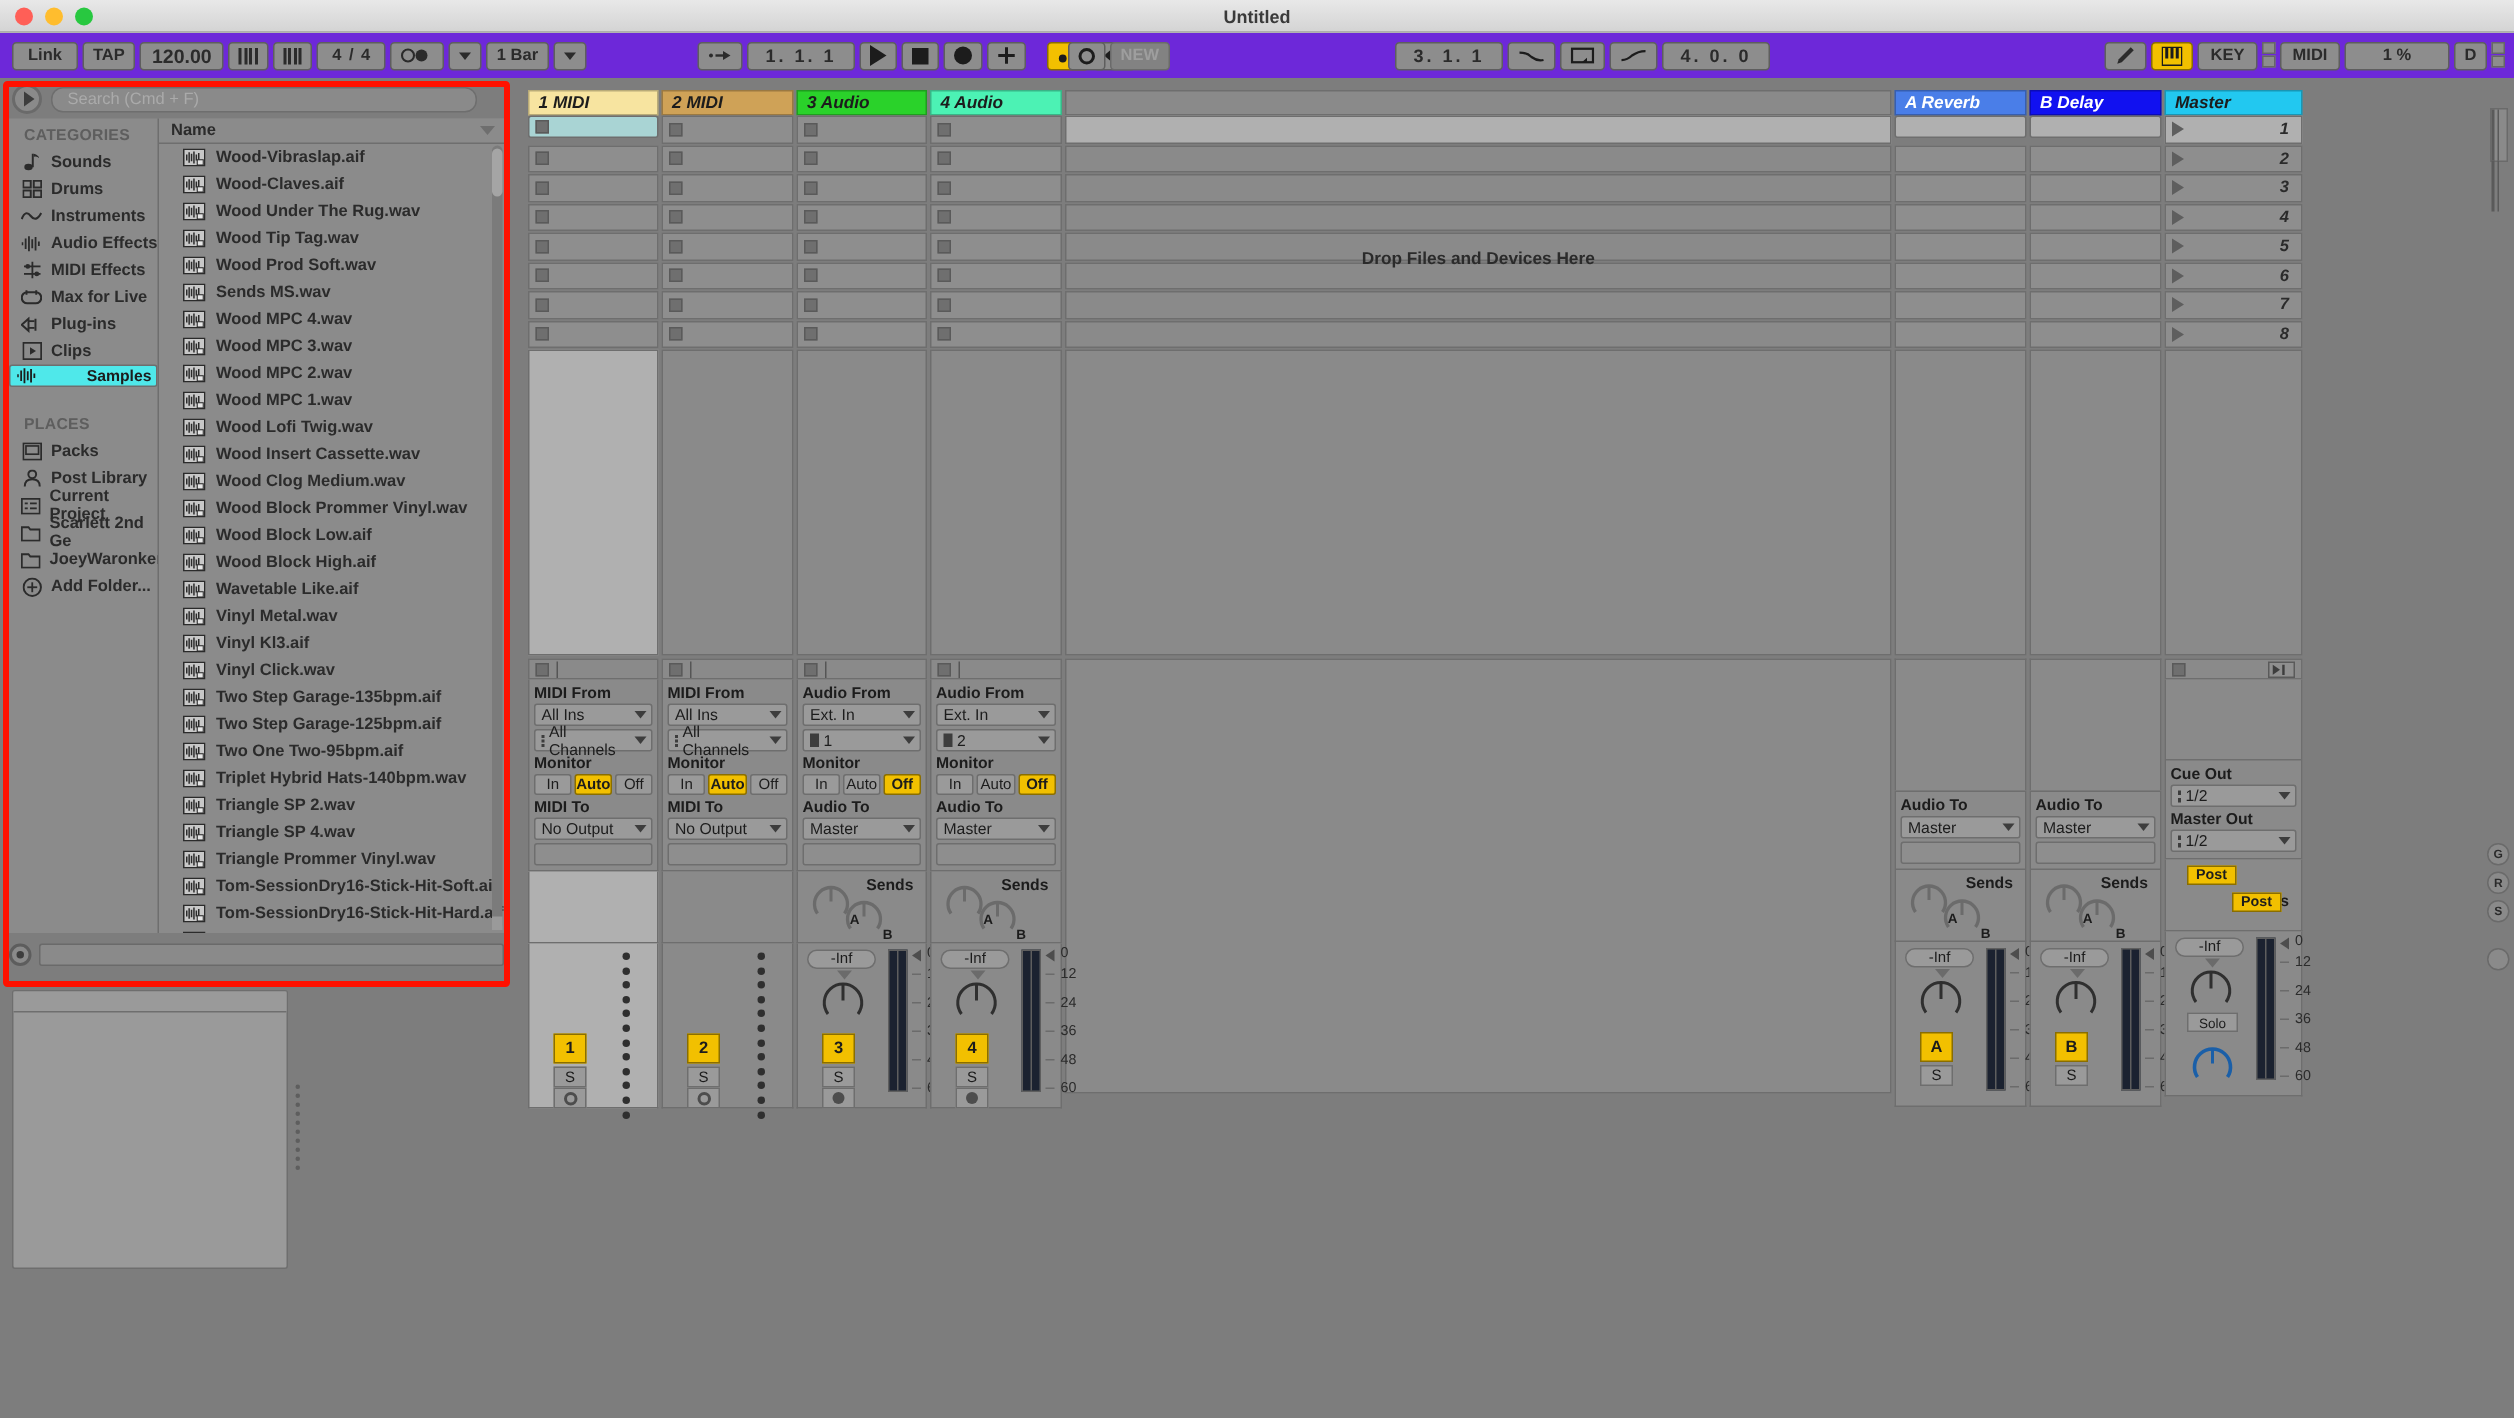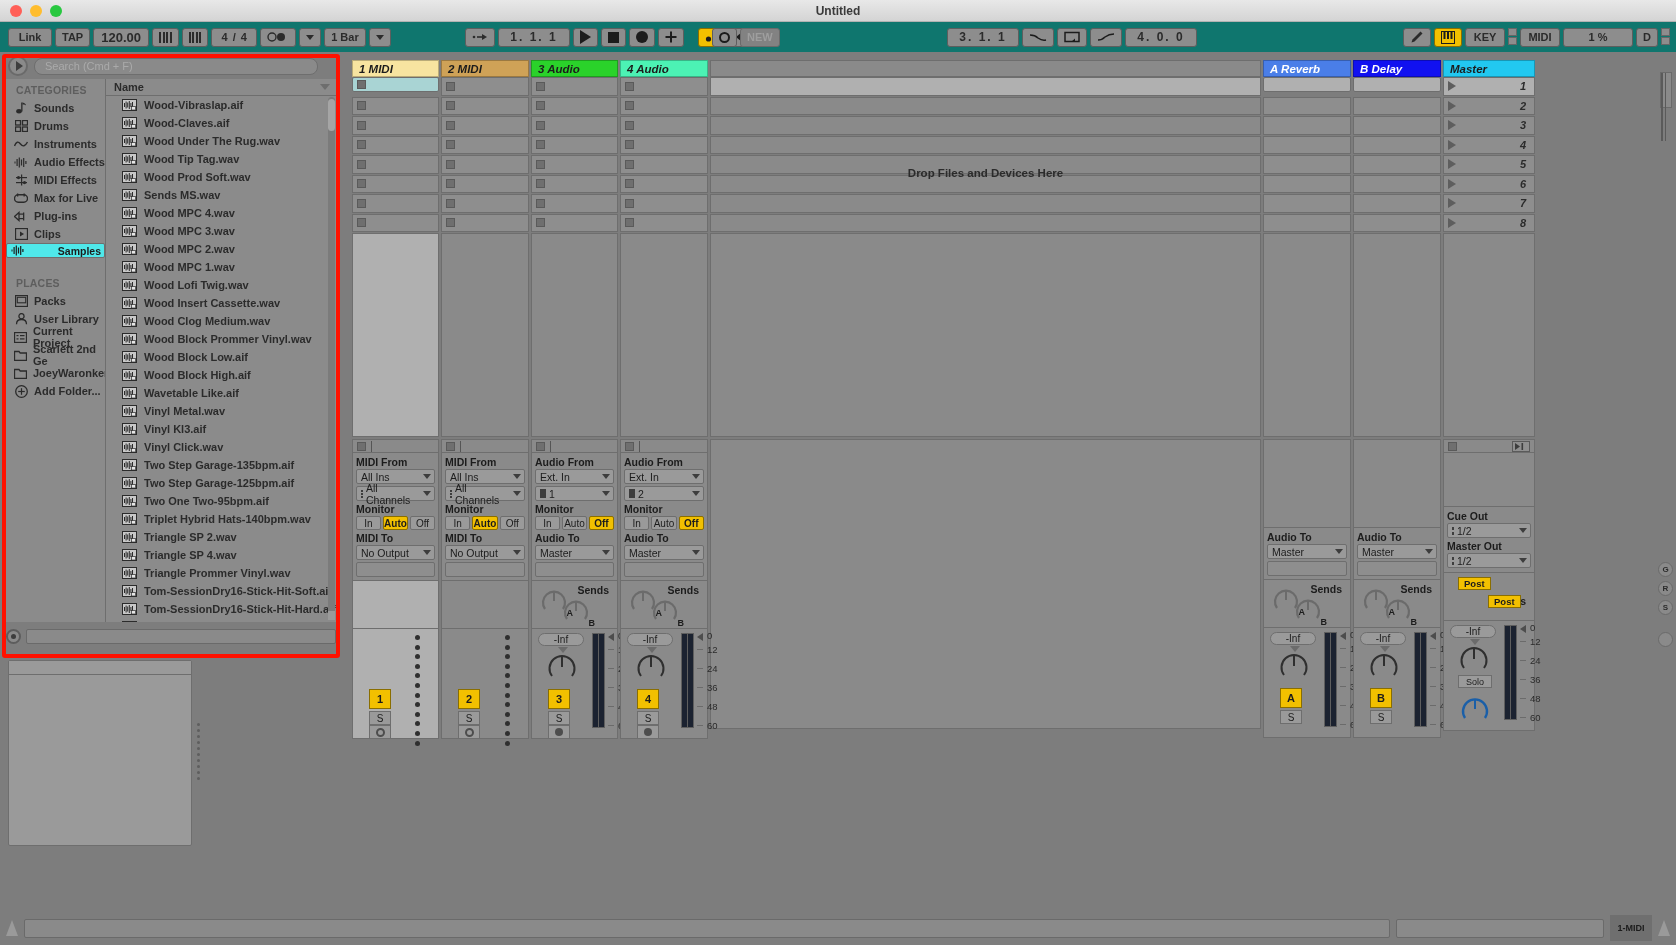--- a/index.html
+++ b/index.html
@@ -25,27 +25,27 @@
   .tl.y { background: #ffbd2e; }
   .tl.g { background: #28c840; }
   .win-title {
     position: absolute; left: 0; right: 0; text-align: center;
     font-size: 12px; color: #3a3a3a; font-weight: bold;
   }
 
   
   .controlbar {
     position: absolute; left: 0; top: 22px; width: 1676px; height: 30px;
-    background: #0f766e;
+    background: #6d28d9;
     display: flex; align-items: center;
   }
   .cb-left { display: flex; align-items: center; gap: 3px; margin-left: 8px; }
   .cb-mid  { position: absolute; left: 465px; display: flex; align-items: center; gap: 3px; }
   .cb-mid2 { position: absolute; left: 712px; display: flex; align-items: center; gap: 3px; }
-  .cb-mid3 { position: absolute; left: 930px; display: flex; gap: 3px; margin-left: 17px; }
+  .cb-mid3 { position: absolute; left: 930px; display: flex; gap: 3px; }
   .cb-right{ position: absolute; right: 6px; display: flex; align-items: flex-start; gap: 3px; }
 
   .btn {
     height: 19px; min-width: 20px; padding: 0 6px;
     background: #8d8d8d;
     border: 1px solid #5e5e5e; border-radius: 3px;
     color: #2b2b2b; font-size: 11px; font-weight: bold;
     display: flex; align-items: center; justify-content: center;
     line-height: 1; white-space: nowrap;
   }
@@ -616,21 +616,21 @@
         <span>Packs</span>
       </div>
 
       <div class="cat">
         <span class="ic">
           <svg width="13" height="12" viewBox="0 0 13 12">
               <circle cx="6.5" cy="3.2" r="2.6" fill="none" stroke="#2b2b2b" stroke-width="1.3"></circle>
               <path d="M1.5 11.3 Q1.5 6.5 6.5 6.5 Q11.5 6.5 11.5 11.3" fill="none" stroke="#2b2b2b" stroke-width="1.3"></path>
             </svg>
         </span>
-        <span>User Library</span>
+        <span>Post Library</span>
       </div>
 
       <div class="cat">
         <span class="ic">
           <svg width="13" height="11" viewBox="0 0 13 11">
               <rect x="0.5" y="0.5" width="12" height="10" fill="none" stroke="#2b2b2b" stroke-width="1.3"></rect>
               <rect x="2.5" y="3" width="2" height="1.2" fill="#2b2b2b"></rect>
               <rect x="6" y="3" width="4.5" height="1.2" fill="#2b2b2b"></rect>
               <rect x="2.5" y="6.3" width="2" height="1.2" fill="#2b2b2b"></rect>
               <rect x="6" y="6.3" width="4.5" height="1.2" fill="#2b2b2b"></rect>
@@ -1797,21 +1797,14 @@
       <i></i>
       <i></i>
       <i></i>
       <i></i>
       <i></i>
       <i></i>
       <i></i>
       <i></i>
   </div>
 
-  <div class="statusbar">
-    <div class="sb-arrow"></div>
-    <div class="sb-field sb-main"></div>
-    <div class="sb-field sb-second"></div>
-    <div class="sb-key">1-MIDI</div>
-    <div class="sb-arrow"></div>
-  </div>
 
 </div>
 
 </body></html>

